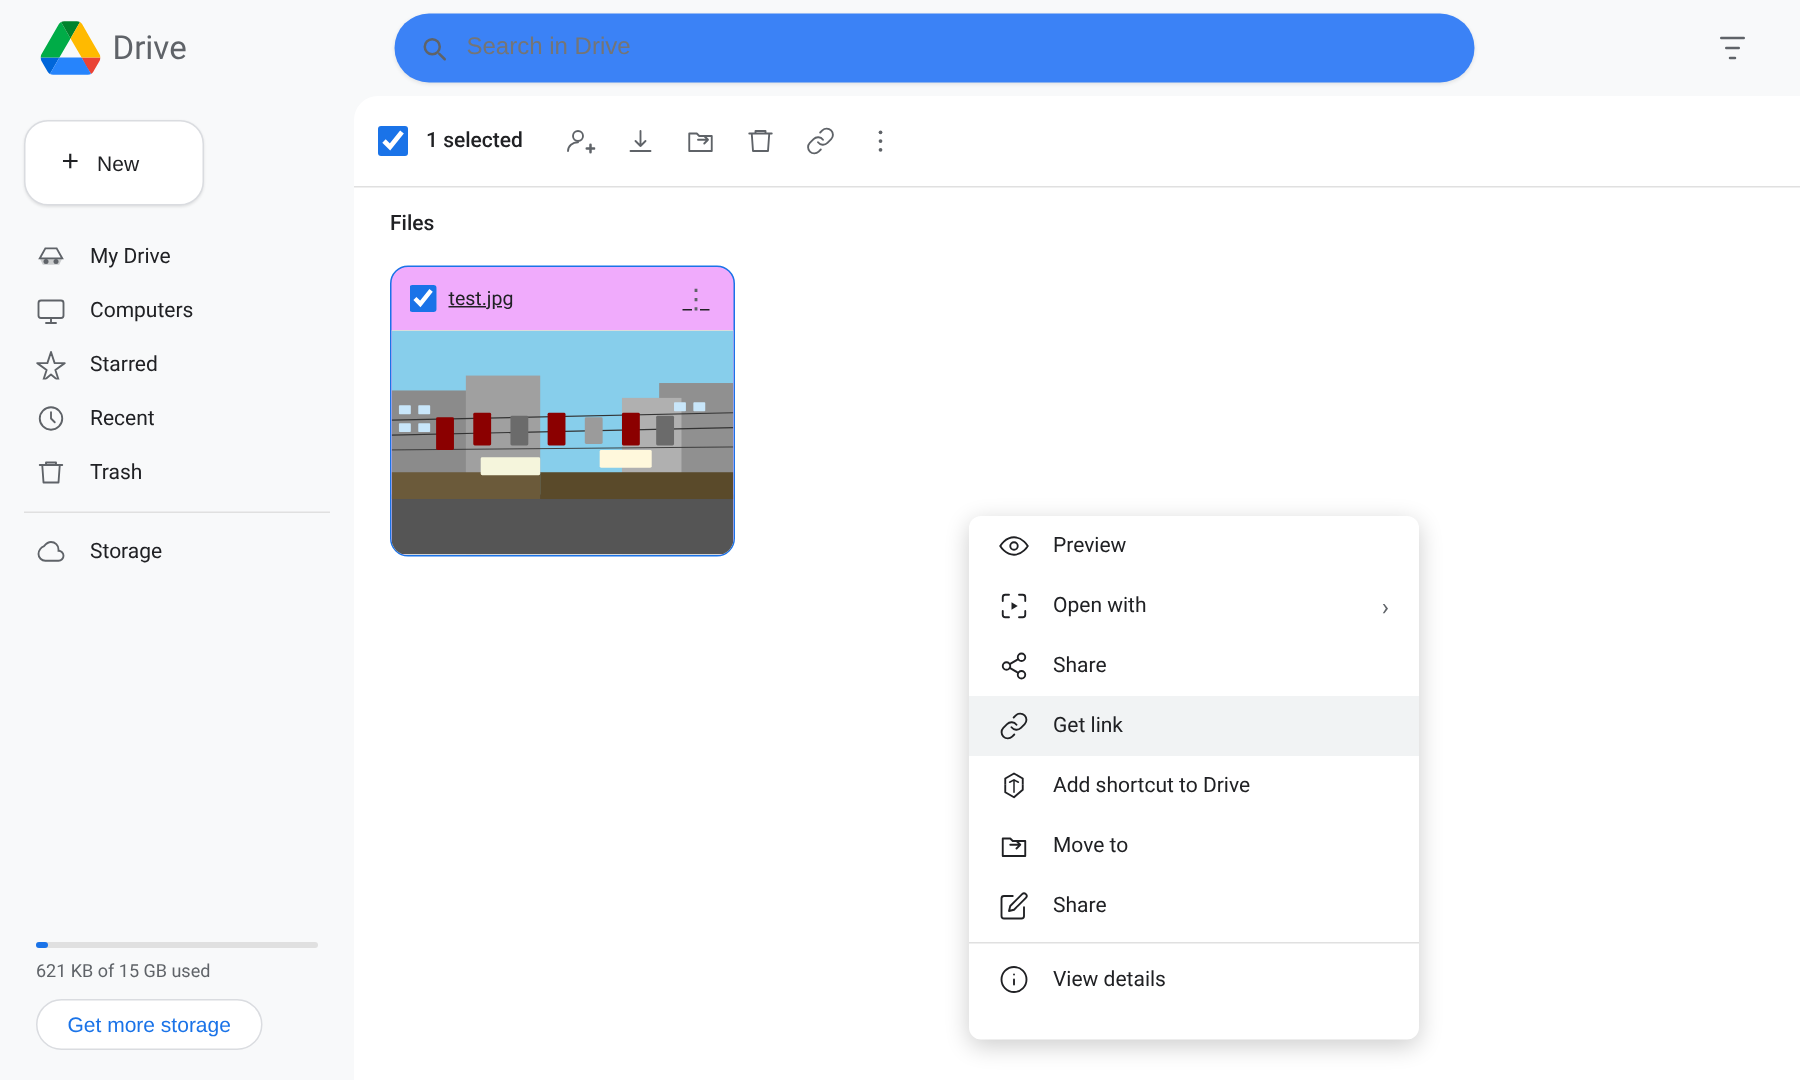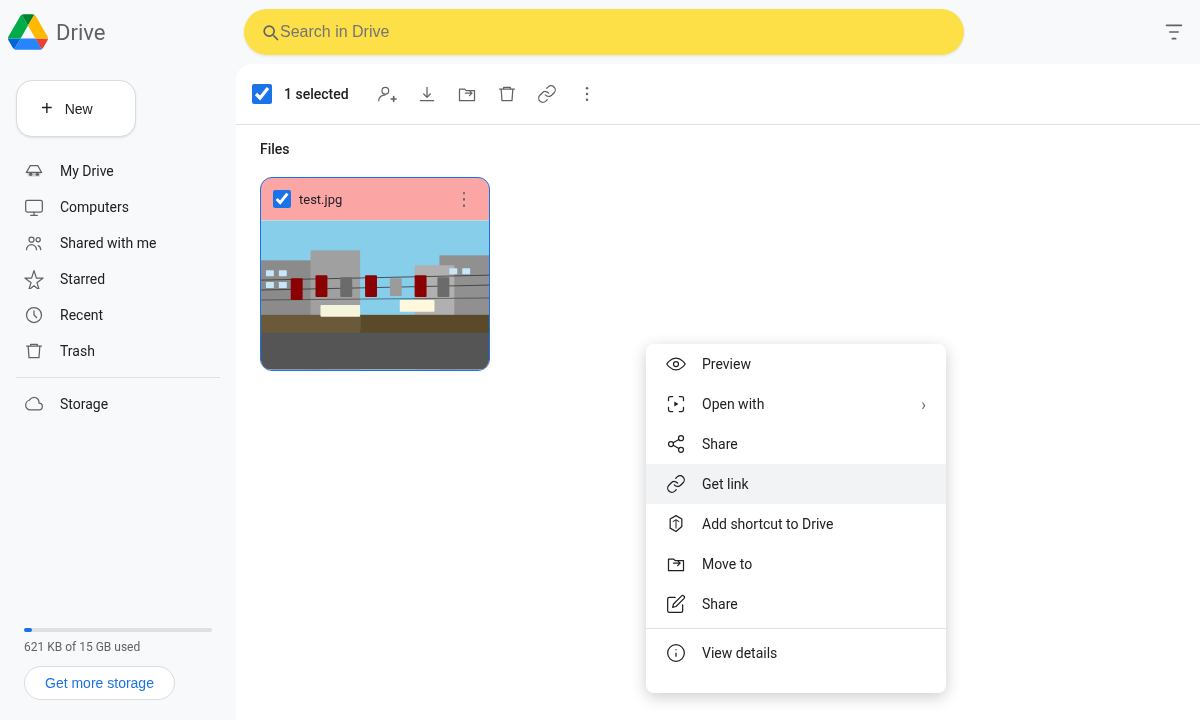--- a/index.html
+++ b/index.html
@@ -14,21 +14,21 @@
       display: flex;
       flex-direction: column;
     }
 
     
     .header {
       height: 64px;
       background: #f8f9fa;
       display: flex;
       align-items: center;
-      padding: 0 8px;
+      padding: 0 27px;
       gap: 16px;
       flex-shrink: 0;
     }
     .logo-area {
       display: flex;
       align-items: center;
       gap: 8px;
       width: 220px;
     }
     .logo-icon {
@@ -36,28 +36,28 @@
       height: 40px;
     }
     .logo-text {
       font-size: 22px;
       color: #5f6368;
       font-weight: 400;
     }
     .search-bar {
       flex: 1;
       max-width: 720px;
-      background: #fde047;
+      background: #3b82f6;
       border-radius: 24px;
       display: flex;
       align-items: center;
       padding: 0 16px;
       height: 46px;
       box-shadow: 0 1px 3px rgba(0,0,0,0.1);
-      gap: 0;
+      gap: 12px;
     }
     .search-bar input {
       border: none;
       outline: none;
       font-size: 16px;
       color: #202124;
       background: transparent;
       flex: 1;
     }
     .filter-icon-btn {
@@ -225,22 +225,23 @@
     .file-card {
       width: 230px;
       background: #f8f9fa;
       border-radius: 12px;
       overflow: hidden;
       border: 1px solid #e0e0e0;
       cursor: pointer;
       position: relative;
     }
     .file-card.selected {
-      background: #fca5a5;
+      background: #f0abfc;
       border-color: #1a73e8;
+      text-decoration: underline;
     }
     .file-card-header {
       display: flex;
       align-items: center;
       padding: 8px 12px;
       gap: 8px;
     }
     .file-card-checkbox {
       width: 18px;
       height: 18px;
@@ -371,31 +372,20 @@
     <div class="nav-item">
       <span class="nav-icon">
         <svg width="20" height="20" viewBox="0 0 24 24" fill="none">
           <rect x="2" y="4" width="20" height="14" rx="2" stroke="#5f6368" stroke-width="1.5"></rect>
           <path d="M8 22h8M12 18v4" stroke="#5f6368" stroke-width="1.5" stroke-linecap="round"></path>
         </svg>
       </span>
       <span>Computers</span>
     </div>
 
-    <div class="nav-item">
-      <span class="nav-icon">
-        <svg width="20" height="20" viewBox="0 0 24 24" fill="none">
-          <circle cx="9" cy="8" r="3" stroke="#5f6368" stroke-width="1.5"></circle>
-          <path d="M3 20c0-3.3 2.7-6 6-6s6 2.7 6 6" stroke="#5f6368" stroke-width="1.5" stroke-linecap="round"></path>
-          <circle cx="17" cy="8" r="2.5" stroke="#5f6368" stroke-width="1.5"></circle>
-          <path d="M20 20c0-2.2-1.3-4-3-4.8" stroke="#5f6368" stroke-width="1.5" stroke-linecap="round"></path>
-        </svg>
-      </span>
-      <span>Shared with me</span>
-    </div>
 
     <div class="nav-item">
       <span class="nav-icon">
         <svg width="20" height="20" viewBox="0 0 24 24" fill="none">
           <path d="M12 2l2.9 8.9H23l-7.5 5.5 2.9 8.9L12 20l-6.4 5.3 2.9-8.9L1 10.9h8.1z" stroke="#5f6368" stroke-width="1.5" stroke-linejoin="round"></path>
         </svg>
       </span>
       <span>Starred</span>
     </div>
 

